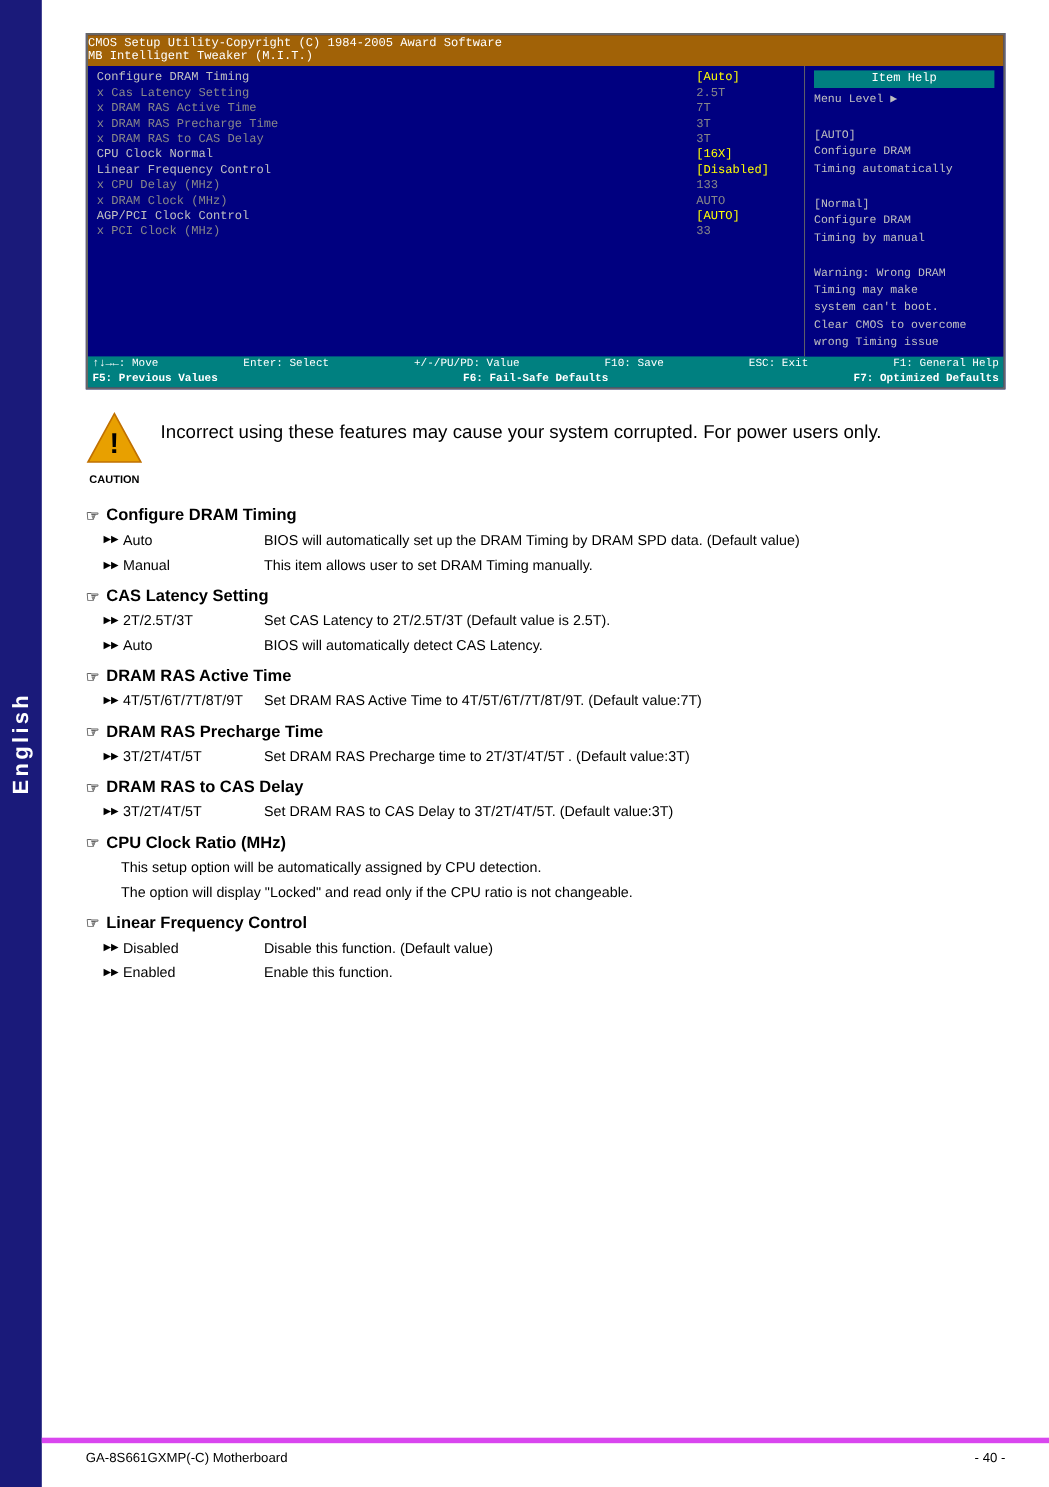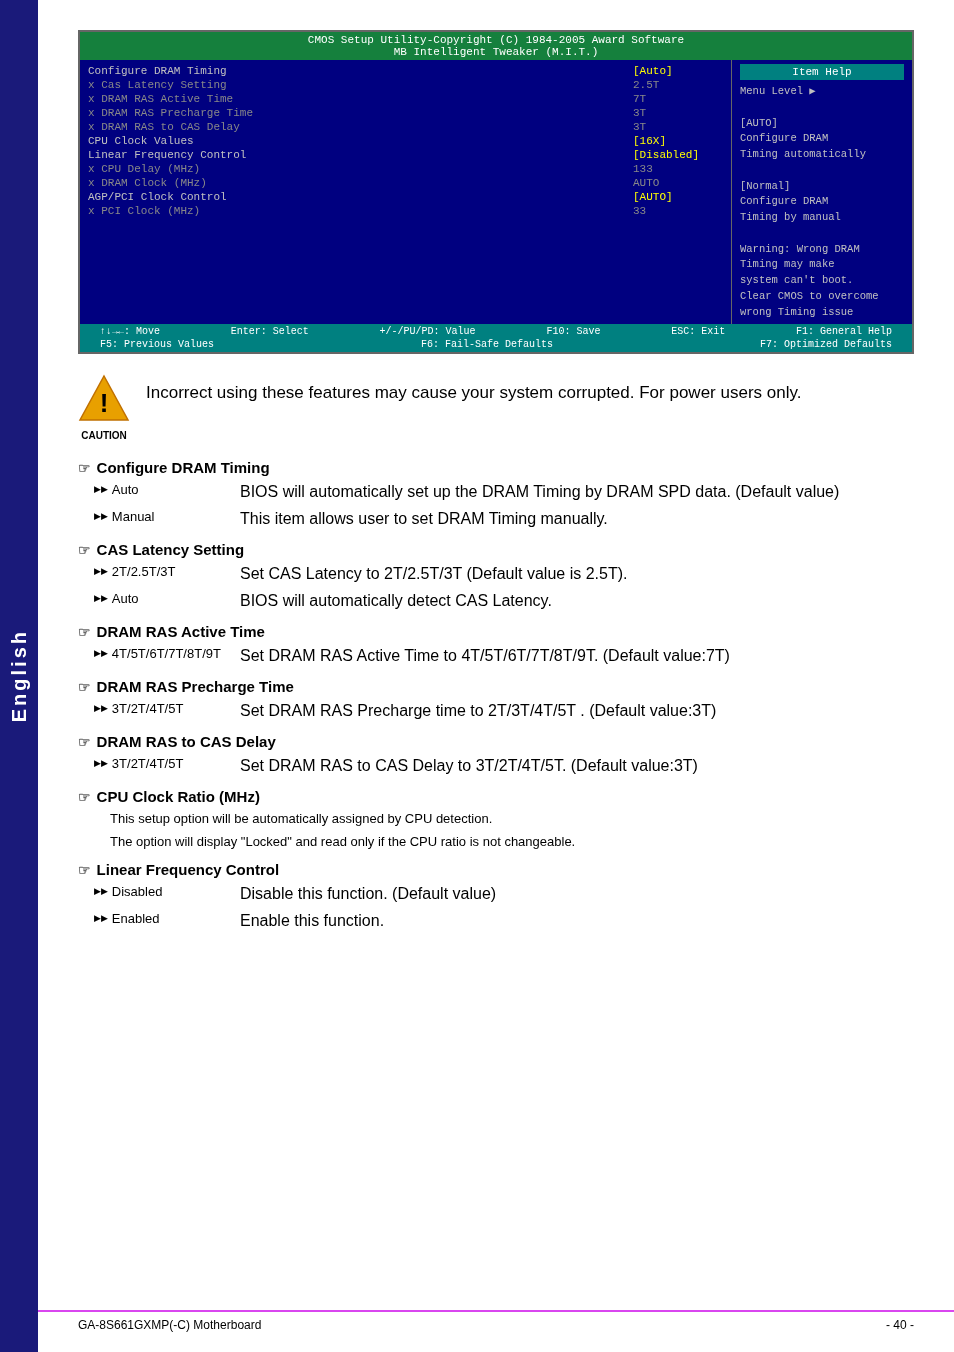--- a/index.html
+++ b/index.html
@@ -51,23 +51,23 @@
     
     .bios-screen {
       border: 2px solid #666;
       background: #000080;
       color: #c0c0c0;
       font-family: 'Courier New', monospace;
       font-size: 11px;
       margin-bottom: 18px;
     }
     .bios-header {
-      background: #15803d;
+      background: #a16207;
       color: #fff;
-      text-align: center;
+      text-align: left;
       padding: 2px 0;
       font-size: 11px;
     }
     .bios-body {
       display: flex;
       min-height: 200px;
     }
     .bios-left {
       flex: 1;
       padding: 4px 8px;
@@ -107,21 +107,21 @@
     }
     .bios-help-text {
       color: #c0c0c0;
       font-size: 10.5px;
       line-height: 1.5;
     }
     .bios-footer {
       background: #008080;
       color: #fff;
       font-size: 10px;
-      padding: 2px 20px;
+      padding: 2px 4px;
       display: flex;
       justify-content: space-between;
       flex-wrap: wrap;
       gap: 2px;
     }
     .bios-footer span {
       white-space: nowrap;
     }
 
     
@@ -181,41 +181,41 @@
       flex-shrink: 0;
       display: flex;
       align-items: flex-start;
       gap: 4px;
     }
     .sub-label .bullet {
       font-size: 10px;
       margin-top: 3px;
     }
     .sub-desc {
-      font-size: 16px;
+      font-size: 13px;
       line-height: 1.5;
     }
     .section-desc {
       font-size: 13px;
       line-height: 1.5;
       padding-left: 16px;
       margin-bottom: 3px;
     }
 
     
     .page-footer {
       position: absolute;
       bottom: 20px;
       left: 38px;
       right: 0;
       padding: 0 40px;
       display: flex;
       justify-content: space-between;
       font-size: 12px;
-      border-top: 2px solid #d946ef;
+      border-top: 5px solid #d946ef;
       padding-top: 6px;
     }
   </style>
 </head>
 <body>
 
 <div class="left-tab">
   <span class="left-tab-text">English</span>
 </div>
 
@@ -245,21 +245,21 @@
             </div>
             <div class="bios-row">
               <span class="label x-prefix" style="color: rgb(136, 136, 136);">DRAM RAS Precharge Time</span>
               <span class="value" style="color: rgb(136, 136, 136);">3T</span>
             </div>
             <div class="bios-row">
               <span class="label x-prefix" style="color: rgb(136, 136, 136);">DRAM RAS to CAS  Delay</span>
               <span class="value" style="color: rgb(136, 136, 136);">3T</span>
             </div>
             <div class="bios-row">
-              <span class="label" style="color: rgb(192, 192, 192);">CPU Clock Values</span>
+              <span class="label" style="color: rgb(192, 192, 192);">CPU Clock Normal</span>
               <span class="value">[16X]</span>
             </div>
             <div class="bios-row">
               <span class="label" style="color: rgb(192, 192, 192);">Linear Frequency Control</span>
               <span class="value">[Disabled]</span>
             </div>
             <div class="bios-row">
               <span class="label x-prefix" style="color: rgb(136, 136, 136);">CPU Delay (MHz)</span>
               <span class="value" style="color: rgb(136, 136, 136);">133</span>
             </div>
@@ -300,21 +300,21 @@
     </div>
     <div class="bios-footer" id="bios-footer">
         <div style="display: flex; justify-content: space-between; width: 100%;">
           <span>↑↓→←: Move</span>
           <span>Enter: Select</span>
           <span>+/-/PU/PD: Value</span>
           <span>F10: Save</span>
           <span>ESC: Exit</span>
           <span>F1: General Help</span>
         </div>
-        <div style="display: flex; justify-content: space-between; width: 100%;">
+        <div style="display: flex; justify-content: space-between; width: 100%; font-weight: bold;">
           <span>F5: Previous Values</span>
           <span>F6: Fail-Safe Defaults</span>
           <span>F7: Optimized Defaults</span>
         </div>
       </div>
   </div>
 
   <div class="caution-box">
     <div>
       <svg class="caution-icon" viewBox="0 0 52 52" xmlns="http://www.w3.org/2000/svg">

